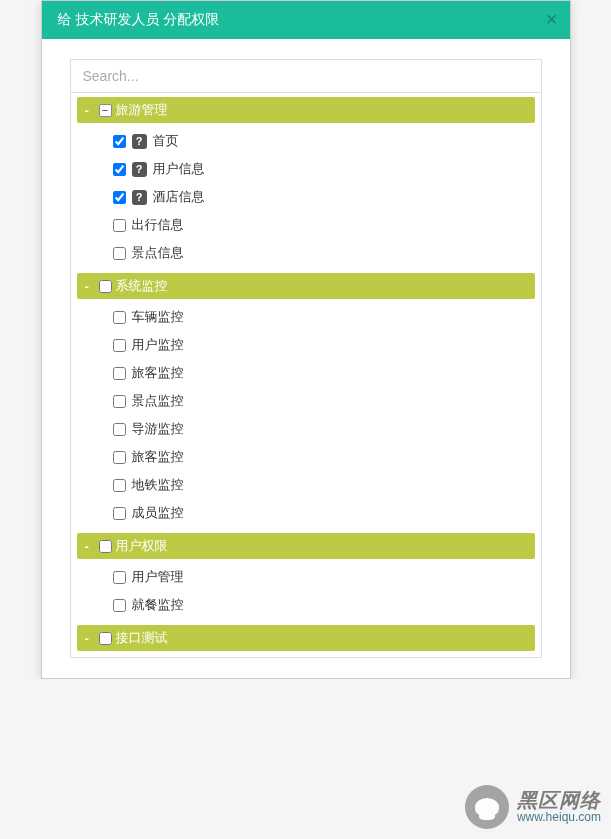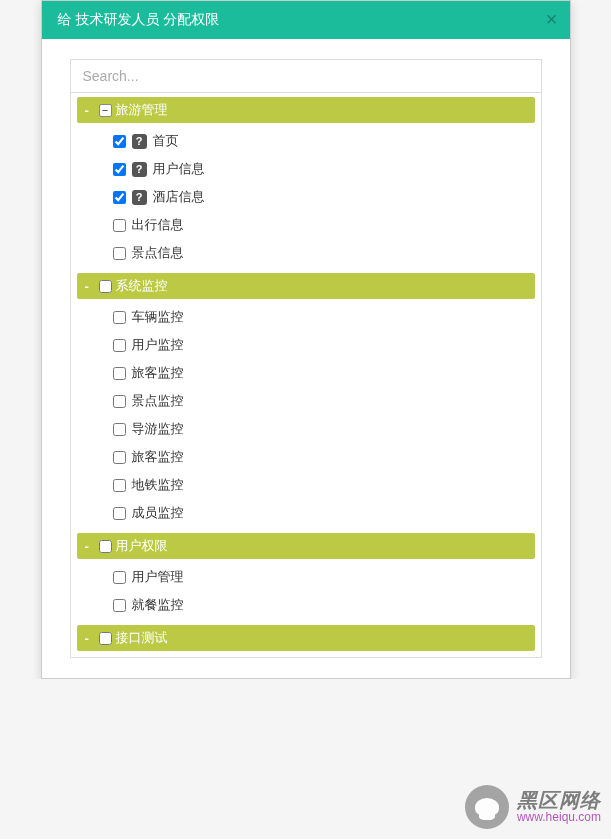--- a/index.html
+++ b/index.html
@@ -154,21 +154,21 @@
     }
     .wm-text .main {
       font-size: 20px;
       font-weight: bold;
       font-style: italic;
       letter-spacing: 1px;
     }
     .wm-text .sub {
       font-size: 12px;
       align-self: flex-end;
-      color: #a21caf;
+      color: #0c4a6e;
     }
   </style>
 </head>
 <body>
 
 <div class="modal">
   <div class="modal-header">
     <span>给 技术研发人员 分配权限</span>
     <span class="modal-close">×</span>
   </div>

